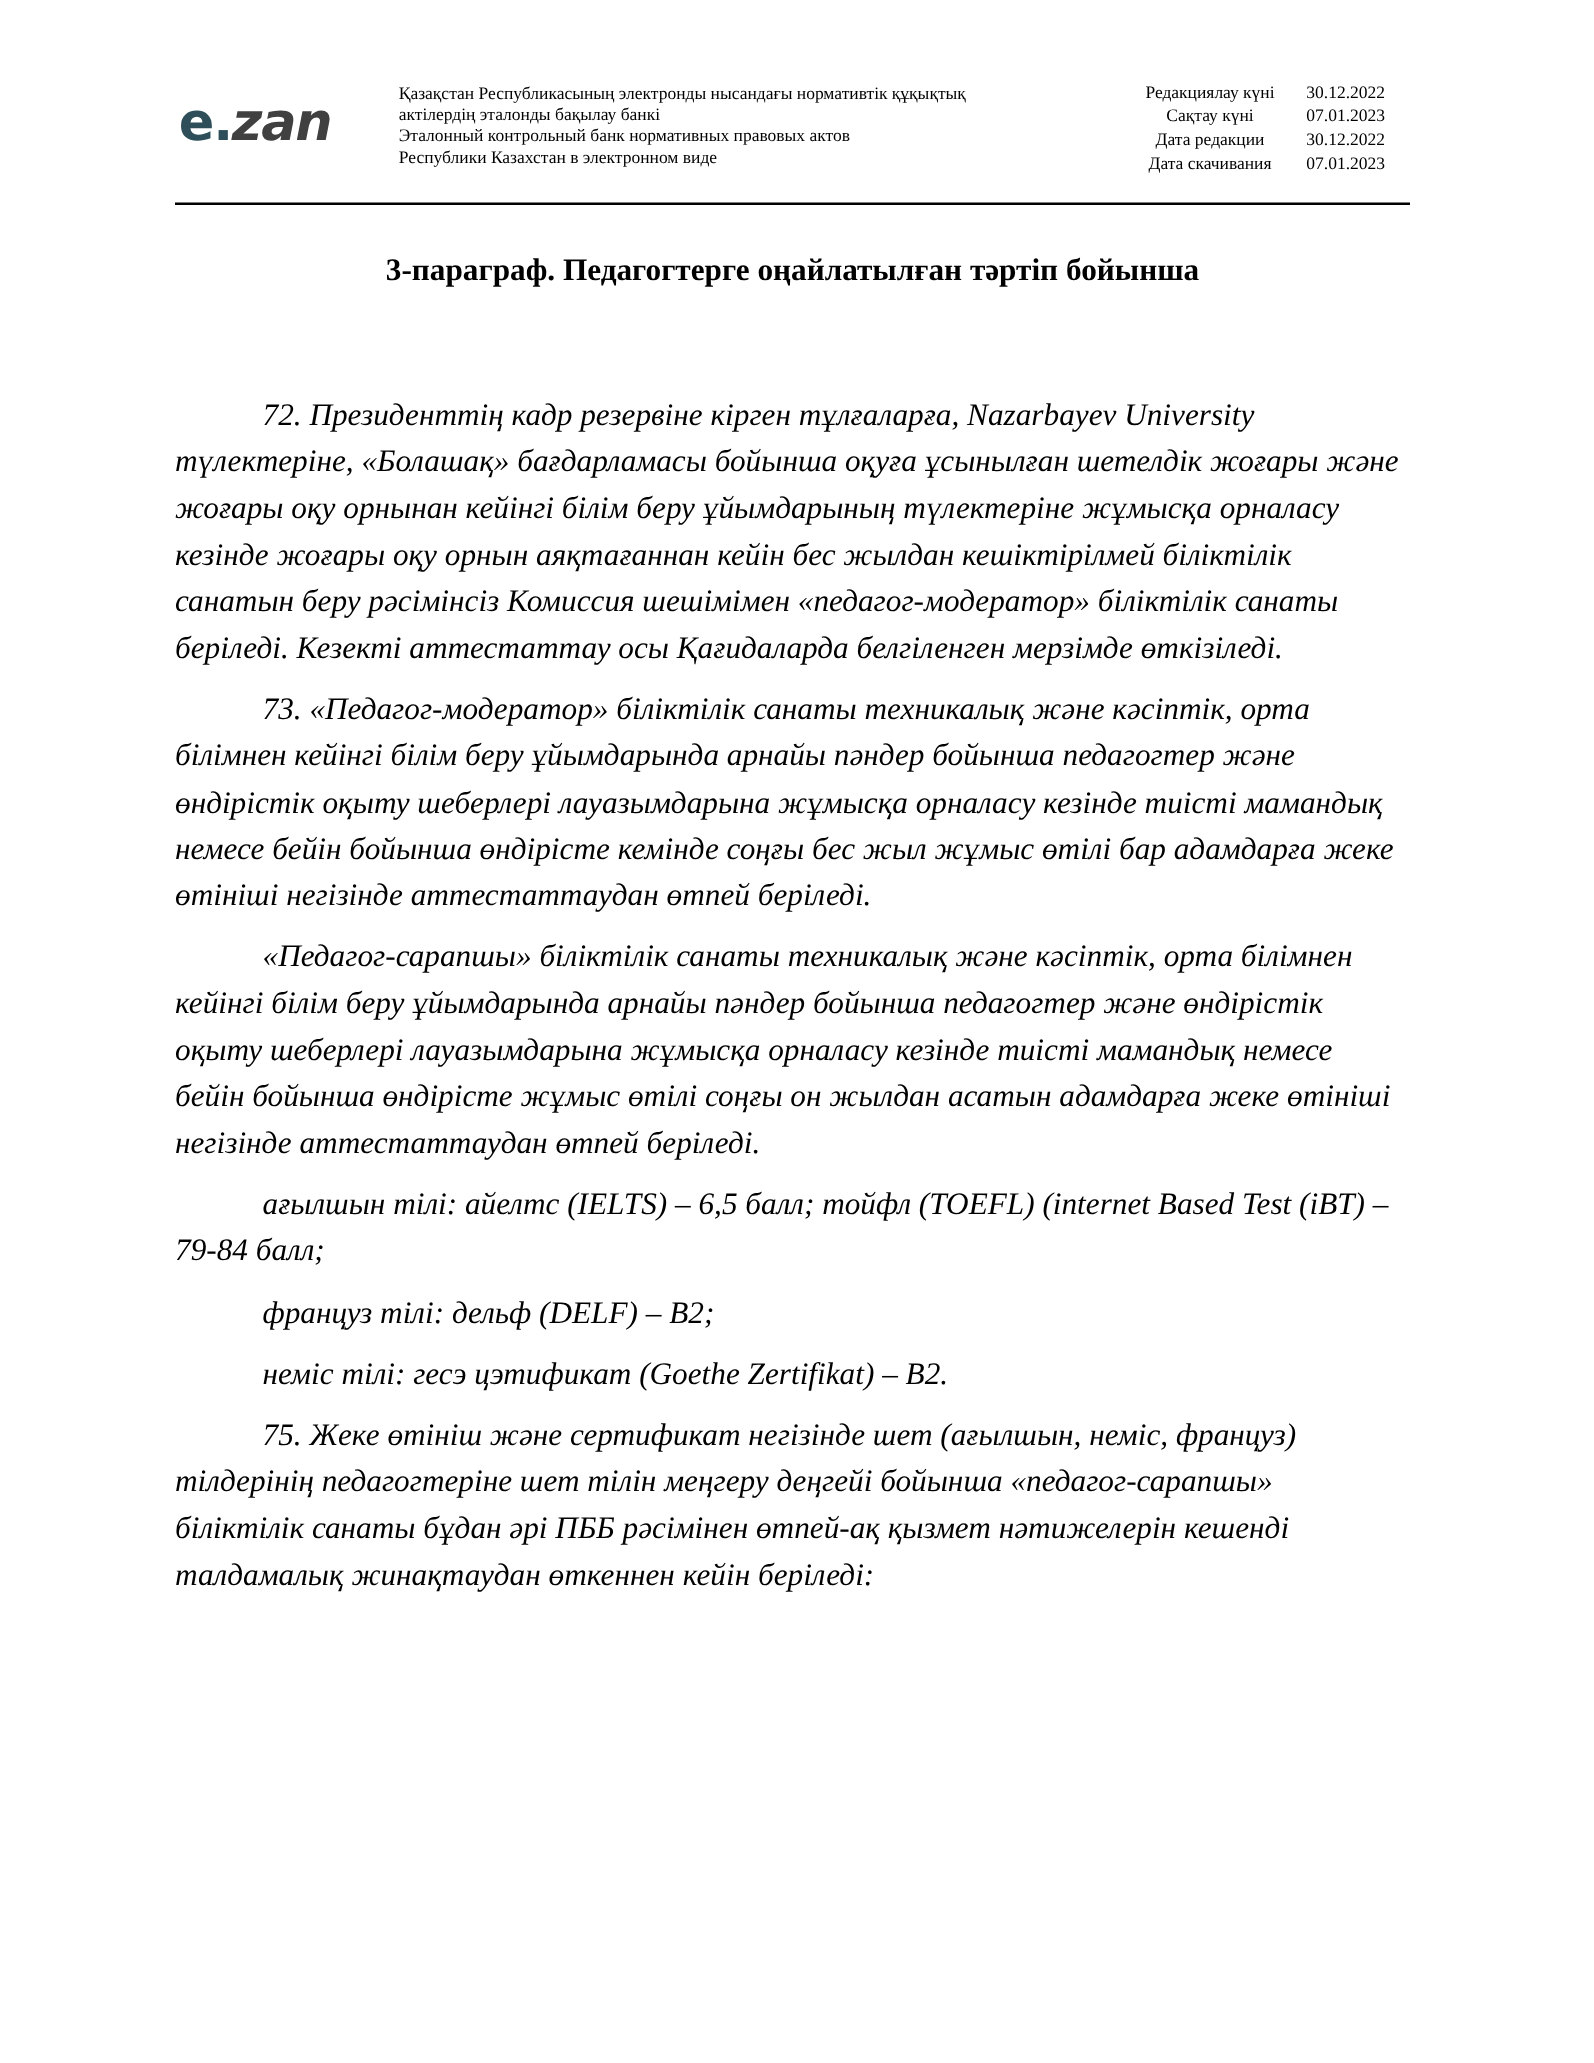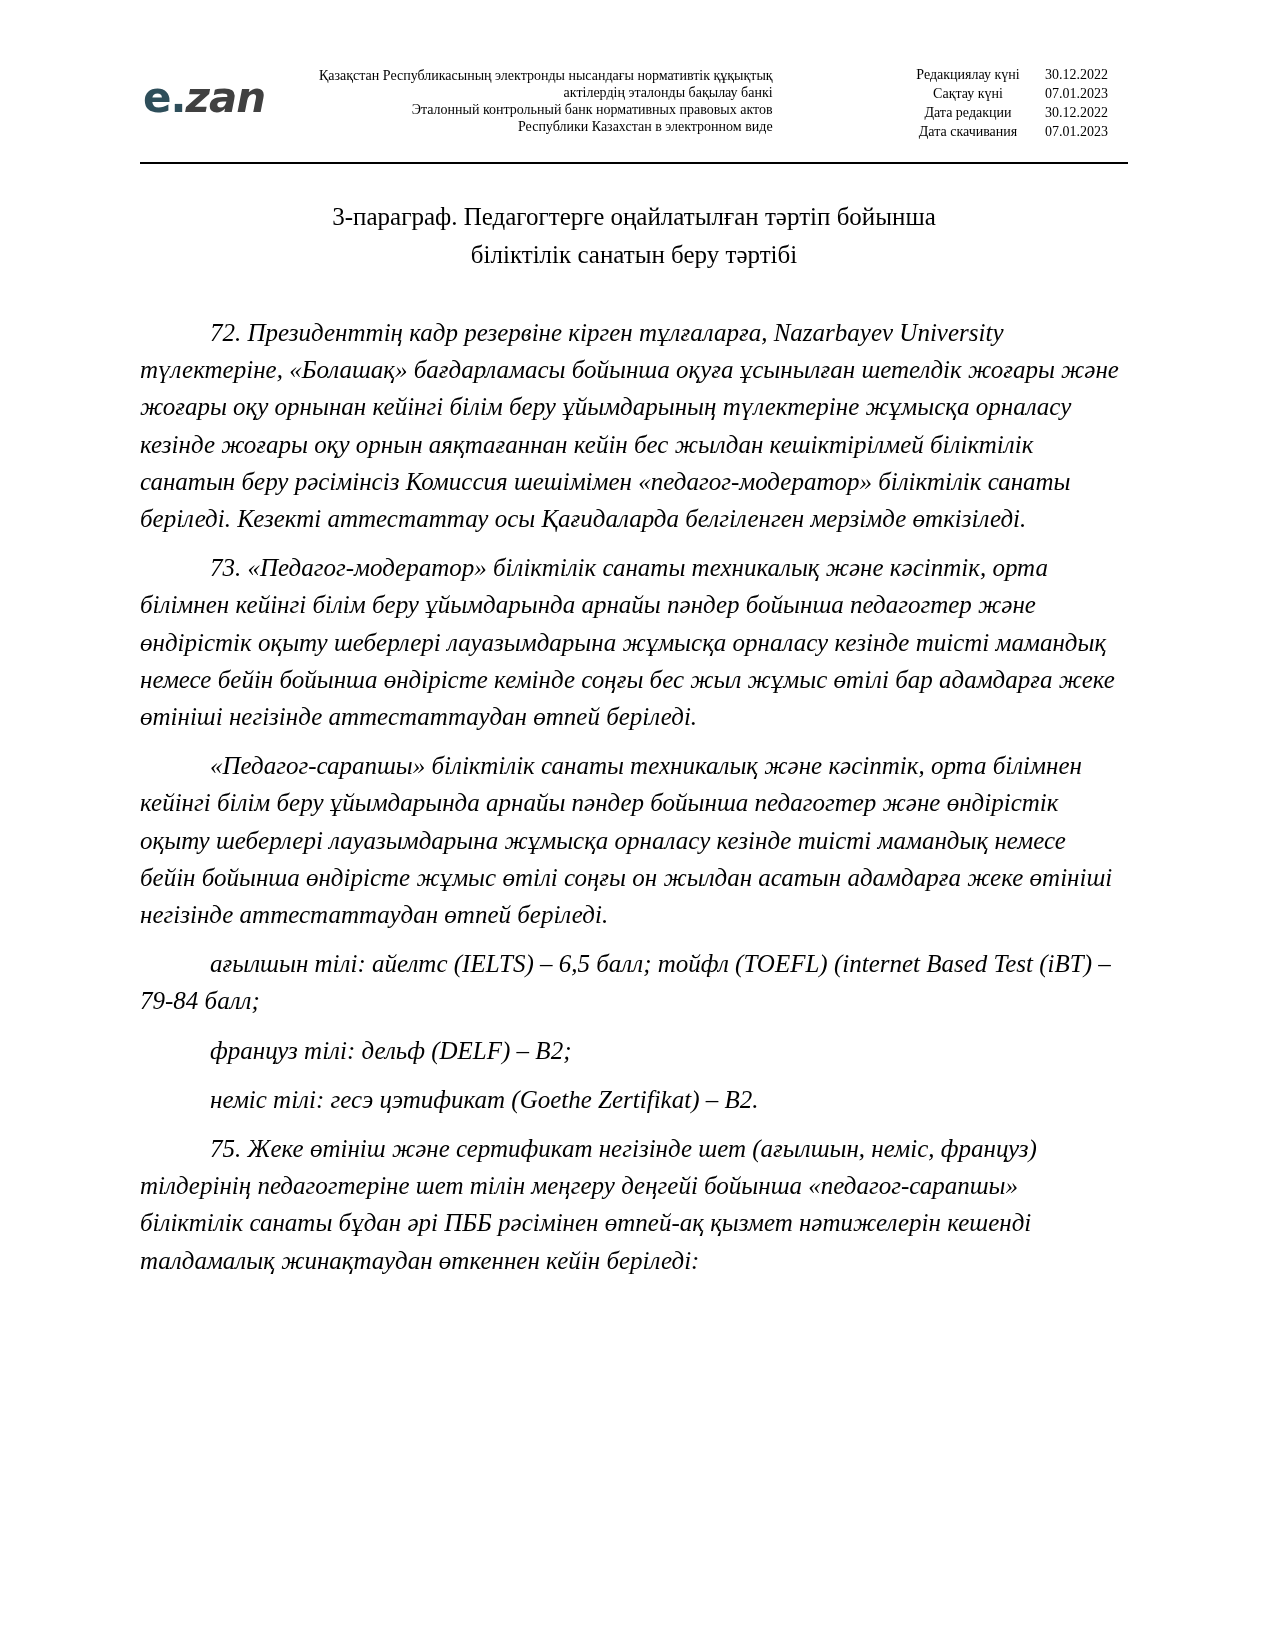--- a/index.html
+++ b/index.html
@@ -1,26 +1,26 @@
 <!DOCTYPE html>
 <html><head>
 <meta charset="utf-8">
 <style>
   html, body { margin: 0; padding: 0; background: #ffffff; }
   body { width: 1275px; height: 1650px; position: relative; overflow: hidden; color: #000; }
   .logo { position: absolute; left: 143px; top: 74px; font-family: "DejaVu Sans", sans-serif; font-weight: bold; font-size: 42px; letter-spacing: -1px; line-height: 48px; }
   .logo .e { color: #2e4e5a; }
   .logo .dot { color: #2e4e5a; }
   .logo .zan { color: #404040; font-style: italic; }
-  .hdr-text { position: absolute; left: 319px; top: 67px; font-family: "Liberation Serif", serif; font-size: 14px; line-height: 17px; text-align: right; }
+  .hdr-text { position: absolute; left: 319px; top: 67px; font-family: "Liberation Serif", serif; font-size: 14px; line-height: 17px; }
   .hdr-meta { position: absolute; left: 891px; top: 65px; font-family: "Liberation Serif", serif; font-size: 14px; line-height: 19px; }
   .hdr-meta .row { display: flex; text-align: center; }
   .hdr-meta .k { width: 154px; }
   .rule { position: absolute; left: 140px; top: 162px; width: 988px; height: 2px; background: #000; }
-  .title { position: absolute; left: 140px; top: 198px; width: 988px; text-align: center; font-family: "Liberation Serif", serif; font-weight: normal; font-size: 25px; line-height: 38px; }
+  .title { position: absolute; left: 140px; top: 198px; width: 988px; text-align: center; font-family: "Liberation Serif", serif; font-weight: bold; font-size: 25px; line-height: 38px; }
   .content { position: absolute; left: 140px; top: 314px; width: 980px; font-family: "Liberation Serif", serif; font-size: 25px; line-height: 37.2px; }
   .content p { margin: 0 0 12px 0; text-indent: 70px; font-style: italic; }
 </style>
 </head>
 <body>
 
 <div class="logo">
   <span class="e">e</span><span class="dot">.</span><span class="zan">zan</span>
 </div>
 
@@ -47,21 +47,20 @@
   <div class="row">
     <span class="k">Дата скачивания</span>
     <span>07.01.2023</span>
   </div>
 </div>
 
 <div class="rule"></div>
 
 <div class="title">
   <div>3-параграф. Педагогтерге оңайлатылған тәртіп бойынша</div>
-  <div>біліктілік санатын беру тәртібі</div>
 </div>
 
 <div class="content">
   <p>72. Президенттің кадр резервіне кірген тұлғаларға, Nazarbayev University түлектеріне, «Болашақ» бағдарламасы бойынша оқуға ұсынылған шетелдік жоғары және жоғары оқу орнынан кейінгі білім беру ұйымдарының түлектеріне жұмысқа орналасу кезінде жоғары оқу орнын аяқтағаннан кейін бес жылдан кешіктірілмей біліктілік санатын беру рәсімінсіз Комиссия шешімімен «педагог-модератор» біліктілік санаты беріледі. Кезекті аттестаттау осы Қағидаларда белгіленген мерзімде өткізіледі.</p>
   <p>73. «Педагог-модератор» біліктілік санаты техникалық және кәсіптік, орта білімнен кейінгі білім беру ұйымдарында арнайы пәндер бойынша педагогтер және өндірістік оқыту шеберлері лауазымдарына жұмысқа орналасу кезінде тиісті мамандық немесе бейін бойынша өндірісте кемінде соңғы бес жыл жұмыс өтілі бар адамдарға жеке өтініші негізінде аттестаттаудан өтпей беріледі.</p>
   <p>«Педагог-сарапшы» біліктілік санаты техникалық және кәсіптік, орта білімнен кейінгі білім беру ұйымдарында арнайы пәндер бойынша педагогтер және өндірістік оқыту шеберлері лауазымдарына жұмысқа орналасу кезінде тиісті мамандық немесе бейін бойынша өндірісте жұмыс өтілі соңғы он жылдан асатын адамдарға жеке өтініші негізінде аттестаттаудан өтпей беріледі.</p>
   <p>ағылшын тілі: айелтс (IELTS) – 6,5 балл; тойфл (TOEFL) (internet Based Test (iBT) – 79-84 балл;</p>
   <p>француз тілі: дельф (DELF) – B2;</p>
   <p>неміс тілі: гесэ цэтификат (Goethe Zertifikat) – B2.</p>
   <p>75. Жеке өтініш және сертификат негізінде шет (ағылшын, неміс, француз) тілдерінің педагогтеріне шет тілін меңгеру деңгейі бойынша «педагог-сарапшы» біліктілік санаты бұдан әрі ПББ рәсімінен өтпей-ақ қызмет нәтижелерін кешенді талдамалық жинақтаудан өткеннен кейін беріледі:</p>

